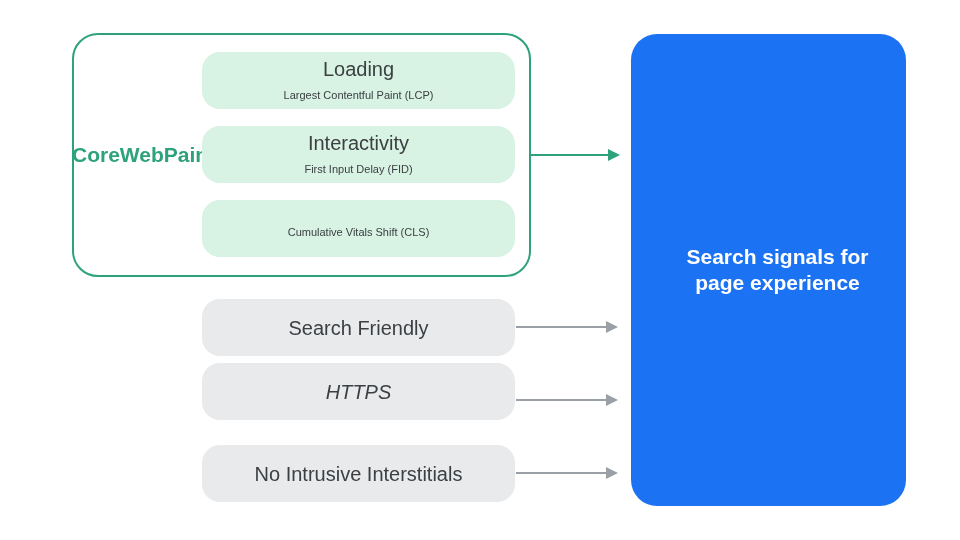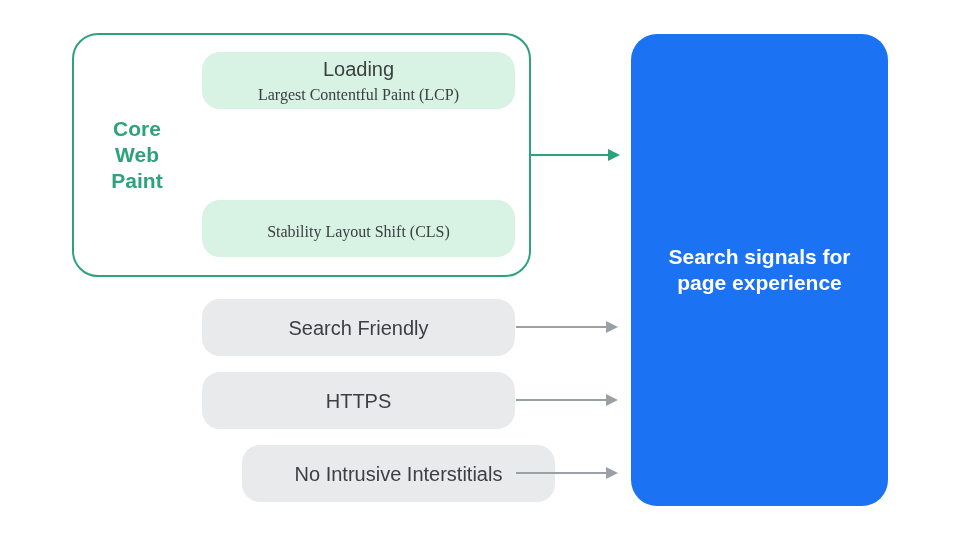--- a/index.html
+++ b/index.html
@@ -17,40 +17,40 @@
     font-family:"Liberation Sans", sans-serif;
   }
   
   .cwv-container{
     position:absolute;left:72px;top:33px;width:459px;height:244px;
     border:2px solid var(--green);border-radius:26px;box-sizing:border-box;
     background:#fff;
   }
   .cwv-label{
     position:absolute;left:72px;top:33px;width:130px;height:244px;
-    display:flex;flex-direction:column;align-items:center;justify-content:center;
+    display:flex;flex-direction:row;align-items:center;justify-content:space-between;
     color:var(--green);font-size:21px;font-weight:700;line-height:26px;text-align:center;
   }
   .pill{
     position:absolute;left:202px;width:313px;height:57px;border-radius:18px;
     display:flex;flex-direction:column;align-items:center;justify-content:center;
     box-sizing:border-box;text-align:right;
   }
   .pill.green{background:var(--green-light);}
   .pill.gray{background:var(--gray-box);}
   .pill .title{
     color:var(--text-dark);font-size:20px;font-weight:500;line-height:22px;
   }
   .pill .subtitle{
-    color:var(--text-dark);font-size:16px;font-weight:400;line-height:16px;margin-top:7px;font-family:Liberation Serif, serif;
+    color:var(--text-dark);font-size:11px;font-weight:400;line-height:16px;margin-top:7px;
   }
   
   .result-box{
     position:absolute;left:631px;top:34px;width:257px;height:472px;border-radius:26px;
-    background:var(--blue);display:flex;align-items:center;justify-content:center;
+    background:var(--blue);display:flex;align-items:center;justify-content:center;padding-left:18px;
   }
   .result-box .result-label{
     color:var(--white);font-size:21px;font-weight:700;line-height:26px;
     text-align:center;max-width:185px;
   }
   
   .arrow{position:absolute;height:12px;}
   .arrow .shaft{position:absolute;left:0;top:5px;height:2px;}
   .arrow .head{
     position:absolute;top:0;width:0;height:0;
@@ -81,34 +81,38 @@
     <span>Core</span>
     <span>Web</span>
     <span>Paint</span>
   </div>
 
   <div class="pill green" style="top:52px;">
     <div class="title">Loading</div>
     <div class="subtitle">Largest Contentful Paint (LCP)</div>
   </div>
 
+  <div class="pill green" style="top:126px;">
+    <div class="title">Interactivity</div>
+    <div class="subtitle">First Input Delay (FID)</div>
+  </div>
 
   <div class="pill green" style="top:200px;">
-    <div class="subtitle">Stability Layout Shift (CLS)</div>
+    <div class="subtitle">Cumulative Vitals Shift (CLS)</div>
   </div>
 
   <div class="pill gray" style="top:299px;">
     <div class="title">Search Friendly</div>
   </div>
 
-  <div class="pill gray" style="top:372px;">
+  <div class="pill gray" style="top:363px;font-style:italic;">
     <div class="title">HTTPS</div>
   </div>
 
-  <div class="pill gray" style="top:445px;margin-left:40px;">
+  <div class="pill gray" style="top:445px;">
     <div class="title">No Intrusive Interstitials</div>
   </div>
 
   <div class="arrow green-arrow arrow-cwv">
     <div class="shaft"></div>
     <div class="head"></div>
   </div>
 
   <div class="arrow gray arrow-gray arrow-mobile">
     <div class="shaft"></div>

